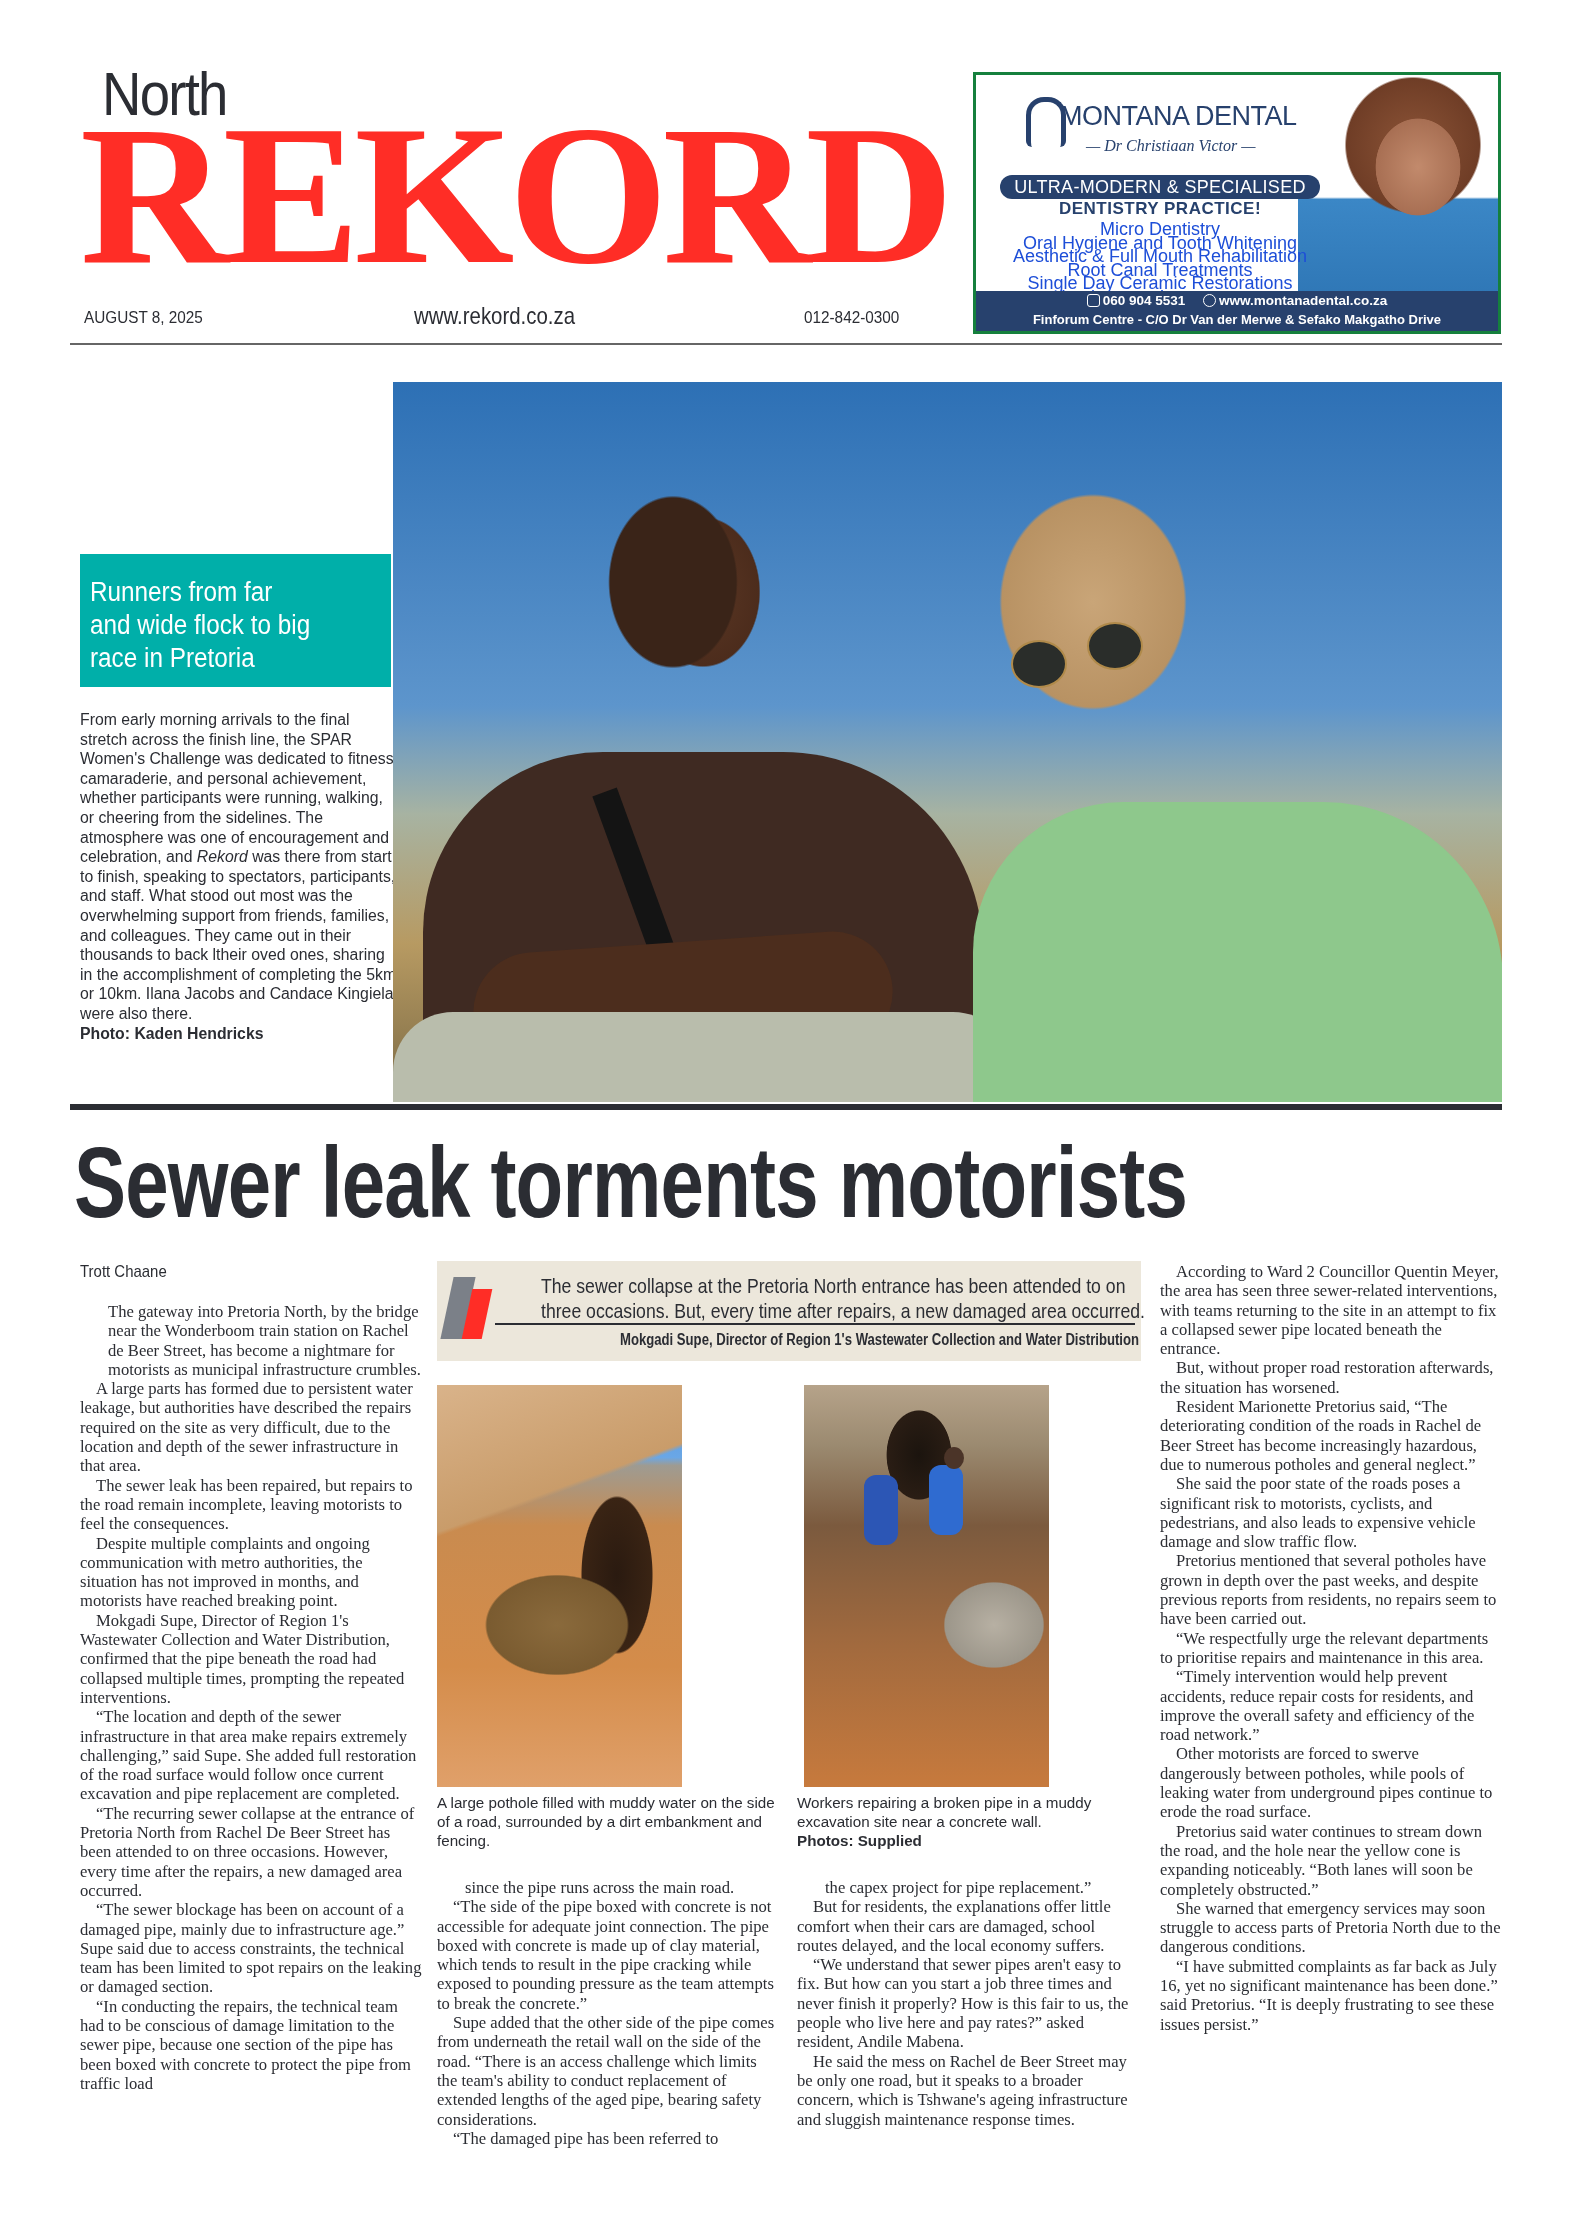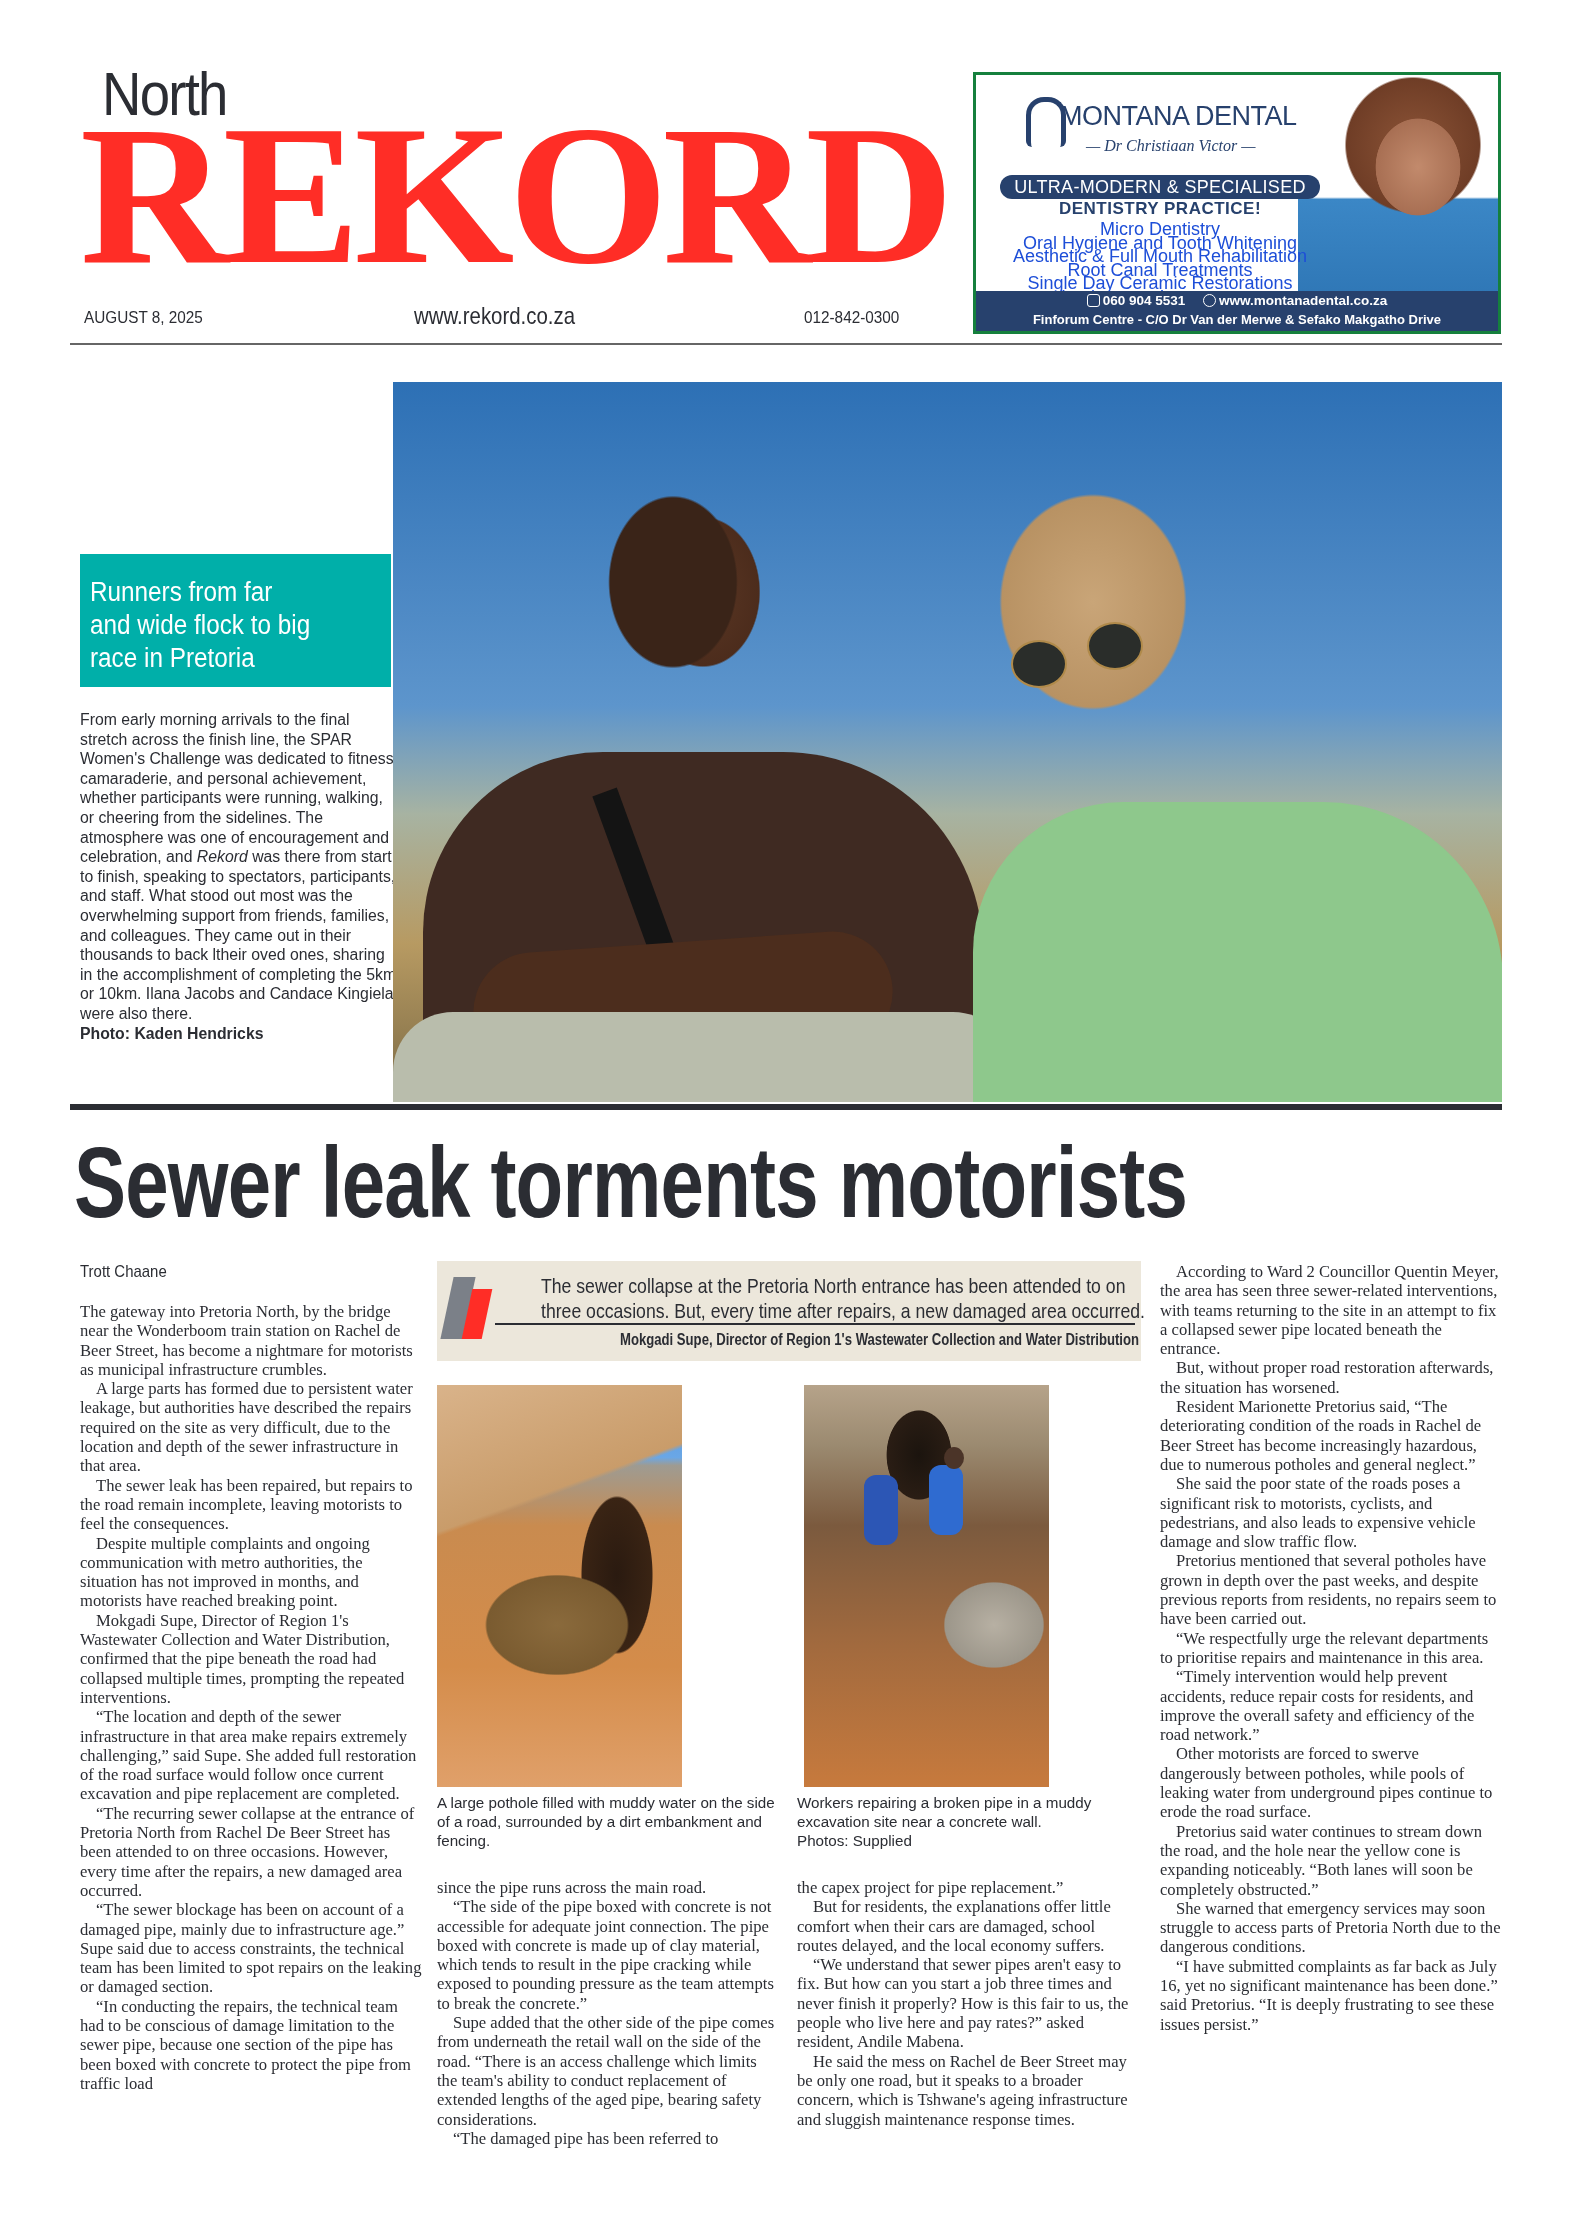--- a/index.html
+++ b/index.html
@@ -52,21 +52,21 @@
   .photo-strap { position: absolute; left: 255px; top: 400px; width: 26px; height: 330px; background: #141414; transform: rotate(-20deg); }
   .photo-sunglass { position: absolute; width: 56px; height: 48px; border-radius: 50%; background: #2a2d2a; border: 2px solid #b08a4a; }
 
   
   .headline { position: absolute; left: 74px; top: 1127px; width: 1440px; font-family: "Liberation Sans", sans-serif; font-weight: 700; font-size: 100px; line-height: 110px; color: #2b2d33; white-space: nowrap; transform: scaleX(0.78); transform-origin: left top; letter-spacing: -1px; }
 
   
   .byline { position: absolute; left: 80px; top: 1262px; font-size: 17px; color: #2b2d33; transform: scaleX(0.88); transform-origin: left top; }
   .col { position: absolute; font-family: "Liberation Serif", serif; font-size: 16.6px; line-height: 19.3px; color: #2b2d33; }
   .col p { text-indent: 16px; }
-  .col p.noindent { text-indent: 0; }
+  .col p.noindent { text-indent: 0; margin-left: 28px; }
   .col1 { left: 80px; top: 1302px; width: 342px; }
   .col2 { left: 437px; top: 1878px; width: 342px; }
   .col3 { left: 797px; top: 1878px; width: 342px; }
   .col4 { left: 1160px; top: 1262px; width: 344px; }
 
   
   .pullquote { position: absolute; left: 437px; top: 1261px; width: 704px; height: 100px; background: #ece7db; }
   .pq-mark-grey { position: absolute; left: 10px; top: 16px; width: 22px; height: 62px; background: #7b8088; transform: skewX(-12deg); }
   .pq-mark-red { position: absolute; left: 30px; top: 28px; width: 20px; height: 50px; background: #ff2d26; transform: skewX(-12deg); }
   .pq-text { position: absolute; left: 52px; top: 12px; width: 650px; font-size: 21px; line-height: 25px; text-align: center; color: #2b2d33; transform: scaleX(0.84); transform-origin: center top; white-space: nowrap; }
@@ -82,21 +82,21 @@
       linear-gradient(180deg, #4f93dd 0%, #6aa7e6 18%, #9e9b92 20%, #c98b4f 35%, #d48c4a 70%, #e0a06a 100%); }
   .art-photo2 { position: absolute; left: 804px; top: 1385px; width: 245px; height: 402px;
     background:
       radial-gradient(ellipse 40px 55px at 115px 70px, #1b140e 0%, #2a1d14 80%, transparent 82%),
       radial-gradient(ellipse 70px 60px at 190px 240px, #b7b0a3 0%, #9c968a 70%, transparent 72%),
       linear-gradient(180deg, #b6a38a 0%, #9b8a70 15%, #7b5a3e 35%, #a26a3e 65%, #c77a3d 100%); }
   .worker { position: absolute; width: 34px; height: 70px; background: #2f6bd0; border-radius: 12px; }
   .worker-head { position: absolute; width: 20px; height: 22px; background: #4b3428; border-radius: 50%; }
   .cap1 { position: absolute; left: 437px; top: 1793px; width: 345px; font-size: 15.2px; line-height: 19px; color: #2b2d33; }
   .cap2 { position: absolute; left: 797px; top: 1793px; width: 345px; font-size: 15.2px; line-height: 19px; color: #2b2d33; }
-  .cap2 .credit { font-weight: 400; display: block; }
+  .cap2 .credit { font-weight: 700; display: block; }
 </style>
 </head>
 <body>
 
 <header class="masthead">
   <div class="mast-north">North</div>
   <div class="mast-rekord">REKORD</div>
   <div class="mast-meta">
     <span class="mast-date">AUGUST 8, 2025</span>
     <span class="mast-url">www.rekord.co.za</span>

